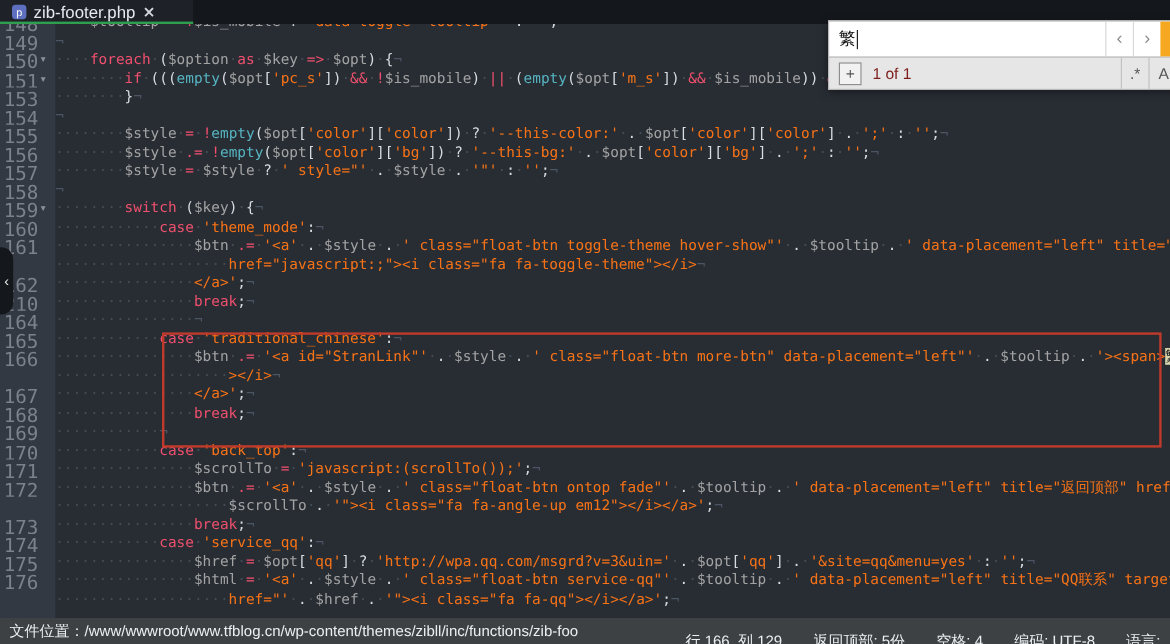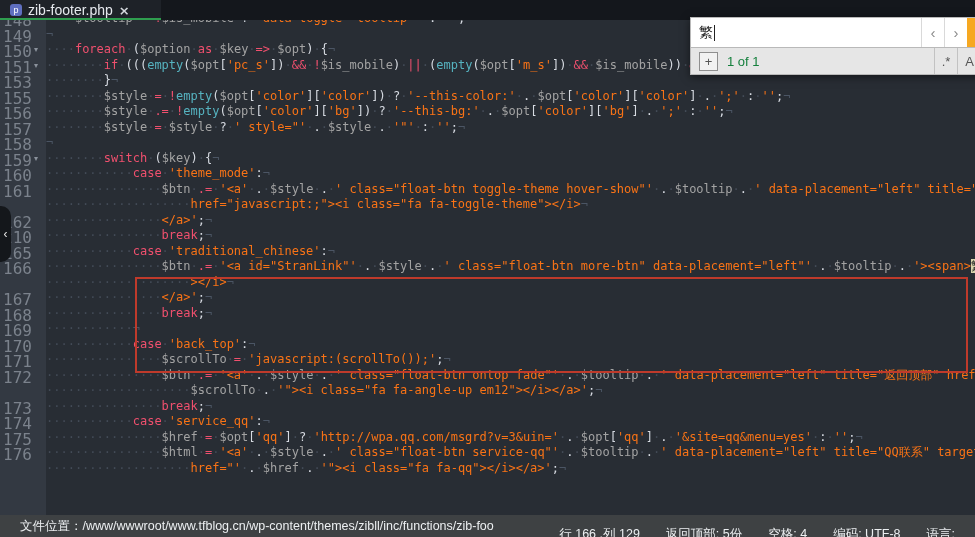--- a/index.html
+++ b/index.html
@@ -40,54 +40,56 @@
   .find-top{height:31px;background:#ffffff;border:1px solid #b9b9b9;display:flex;align-items:stretch;box-sizing:border-box;}
   .find-input{flex:1;display:flex;align-items:center;padding:0 8px;font-size:14px;color:#111;}
   .caret{width:1px;height:16px;background:#222;margin-left:1px;}
   .find-btn{width:22px;display:flex;align-items:center;justify-content:center;color:#8a8a8a;font-size:15px;
             border-left:1px solid #d9d9d9;cursor:pointer;}
   .find-accent{width:14px;background:#f6a821;}
   .find-bottom{height:27px;background:#e6e6e6;border:1px solid #b9b9b9;border-top:none;display:flex;align-items:center;
                padding:0 0 0 8px;font-size:13px;color:#333;box-sizing:border-box;}
   .plus-btn{width:17px;height:17px;border:1px solid #8f8f8f;background:#f2f2f2;color:#555;font-size:13px;
             display:flex;align-items:center;justify-content:center;cursor:pointer;flex:0 0 auto;}
-  .count{margin-left:9px;color:#15803d;white-space:nowrap;}
+  .count{margin-left:9px;color:#7f1d1d;white-space:nowrap;}
   .find-spacer{flex:1;}
   .regex-toggle{color:#555;padding:0 7px;border-left:1px solid #c2c2c2;height:100%;display:flex;align-items:center;cursor:pointer;}
   .case-toggle{color:#555;padding:0 7px;border-left:1px solid #c2c2c2;height:100%;display:flex;align-items:center;cursor:pointer;}
 
   
   .status{position:absolute;bottom:0;left:0;width:975px;height:22px;background:#3e4143;color:#eceff1;
           font-size:12.5px;font-family:"Liberation Sans",sans-serif;display:flex;align-items:center;
-          padding:0 20px;box-sizing:border-box;overflow:hidden;z-index:20;white-space:nowrap;}
+          padding:0 8px;box-sizing:border-box;overflow:hidden;z-index:20;white-space:nowrap;}
   .status span{flex:0 0 auto;}
   .status .sp{flex:1 1 0;min-width:10px;}
   .status .item{margin-left:26px;margin-top:16px;}
 </style>
 </head>
 <body>
 
 <div class="gutter-bg"></div>
 
 <div id="code">
     <div class="row"><span class="ln">148</span><span class="fold"></span><span class="line-text"><span class="w">····</span><span class="v">$tooltip</span><span class="w">·</span><span class="k">=</span><span class="w">·</span><span class="k">!</span><span class="v">$is_mobile</span><span class="w">·</span><span class="p">?</span><span class="w">·</span><span class="s">'data-toggle="tooltip"'</span><span class="w">·</span><span class="p">:</span><span class="w">·</span><span class="s">''</span><span class="p">;</span><span class="n">¬</span></span></div>
     <div class="row"><span class="ln">149</span><span class="fold"></span><span class="line-text"><span class="n">¬</span></span></div>
     <div class="row"><span class="ln">150</span><span class="fold">▾</span><span class="line-text"><span class="w">····</span><span class="k">foreach</span><span class="w">·</span><span class="p">(</span><span class="v">$option</span><span class="w">·</span><span class="k">as</span><span class="w">·</span><span class="v">$key</span><span class="w">·</span><span class="k">=&gt;</span><span class="w">·</span><span class="v">$opt</span><span class="p">)</span><span class="w">·</span><span class="p">{</span><span class="n">¬</span></span></div>
     <div class="row"><span class="ln">151</span><span class="fold">▾</span><span class="line-text"><span class="w">········</span><span class="k">if</span><span class="w">·</span><span class="p">(((</span><span class="f">empty</span><span class="p">(</span><span class="v">$opt</span><span class="p">[</span><span class="s">'pc_s'</span><span class="p">])</span><span class="w">·</span><span class="k">&amp;&amp;</span><span class="w">·</span><span class="k">!</span><span class="v">$is_mobile</span><span class="p">)</span><span class="w">·</span><span class="k">||</span><span class="w">·</span><span class="p">(</span><span class="f">empty</span><span class="p">(</span><span class="v">$opt</span><span class="p">[</span><span class="s">'m_s'</span><span class="p">])</span><span class="w">·</span><span class="k">&amp;&amp;</span><span class="w">·</span><span class="v">$is_mobile</span><span class="p">))</span><span class="w">·</span><span class="k">&amp;&amp;</span><span class="w">·</span><span class="v">$key</span><span class="p">)</span><span class="w">·</span><span class="p">{</span><span class="n">¬</span></span></div>
     <div class="row"><span class="ln">153</span><span class="fold"></span><span class="line-text"><span class="w">········</span><span class="p">}</span><span class="n">¬</span></span></div>
+    <div class="row"><span class="ln">154</span><span class="fold"></span><span class="line-text"><span class="n">¬</span></span></div>
     <div class="row"><span class="ln">155</span><span class="fold"></span><span class="line-text"><span class="w">········</span><span class="v">$style</span><span class="w">·</span><span class="k">=</span><span class="w">·</span><span class="k">!</span><span class="f">empty</span><span class="p">(</span><span class="v">$opt</span><span class="p">[</span><span class="s">'color'</span><span class="p">][</span><span class="s">'color'</span><span class="p">])</span><span class="w">·</span><span class="p">?</span><span class="w">·</span><span class="s">'--this-color:'</span><span class="w">·</span><span class="p">.</span><span class="w">·</span><span class="v">$opt</span><span class="p">[</span><span class="s">'color'</span><span class="p">][</span><span class="s">'color'</span><span class="p">]</span><span class="w">·</span><span class="p">.</span><span class="w">·</span><span class="s">';'</span><span class="w">·</span><span class="p">:</span><span class="w">·</span><span class="s">''</span><span class="p">;</span><span class="n">¬</span></span></div>
     <div class="row"><span class="ln">156</span><span class="fold"></span><span class="line-text"><span class="w">········</span><span class="v">$style</span><span class="w">·</span><span class="k">.=</span><span class="w">·</span><span class="k">!</span><span class="f">empty</span><span class="p">(</span><span class="v">$opt</span><span class="p">[</span><span class="s">'color'</span><span class="p">][</span><span class="s">'bg'</span><span class="p">])</span><span class="w">·</span><span class="p">?</span><span class="w">·</span><span class="s">'--this-bg:'</span><span class="w">·</span><span class="p">.</span><span class="w">·</span><span class="v">$opt</span><span class="p">[</span><span class="s">'color'</span><span class="p">][</span><span class="s">'bg'</span><span class="p">]</span><span class="w">·</span><span class="p">.</span><span class="w">·</span><span class="s">';'</span><span class="w">·</span><span class="p">:</span><span class="w">·</span><span class="s">''</span><span class="p">;</span><span class="n">¬</span></span></div>
     <div class="row"><span class="ln">157</span><span class="fold"></span><span class="line-text"><span class="w">········</span><span class="v">$style</span><span class="w">·</span><span class="k">=</span><span class="w">·</span><span class="v">$style</span><span class="w">·</span><span class="p">?</span><span class="w">·</span><span class="s">' style="'</span><span class="w">·</span><span class="p">.</span><span class="w">·</span><span class="v">$style</span><span class="w">·</span><span class="p">.</span><span class="w">·</span><span class="s">'"'</span><span class="w">·</span><span class="p">:</span><span class="w">·</span><span class="s">''</span><span class="p">;</span><span class="n">¬</span></span></div>
     <div class="row"><span class="ln">158</span><span class="fold"></span><span class="line-text"><span class="n">¬</span></span></div>
     <div class="row"><span class="ln">159</span><span class="fold">▾</span><span class="line-text"><span class="w">········</span><span class="k">switch</span><span class="w">·</span><span class="p">(</span><span class="v">$key</span><span class="p">)</span><span class="w">·</span><span class="p">{</span><span class="n">¬</span></span></div>
     <div class="row"><span class="ln">160</span><span class="fold"></span><span class="line-text"><span class="w">············</span><span class="k">case</span><span class="w">·</span><span class="s">'theme_mode'</span><span class="p">:</span><span class="n">¬</span></span></div>
     <div class="row"><span class="ln">161</span><span class="fold"></span><span class="line-text"><span class="w">················</span><span class="v">$btn</span><span class="w">·</span><span class="k">.=</span><span class="w">·</span><span class="s">'&lt;a'</span><span class="w">·</span><span class="p">.</span><span class="w">·</span><span class="v">$style</span><span class="w">·</span><span class="p">.</span><span class="w">·</span><span class="s">' class="float-btn toggle-theme hover-show"'</span><span class="w">·</span><span class="p">.</span><span class="w">·</span><span class="v">$tooltip</span><span class="w">·</span><span class="p">.</span><span class="w">·</span><span class="s">' data-placement="left" title="切换主题</span></span></div>
     <div class="row"><span class="ln"></span><span class="fold"></span><span class="line-text"><span class="w">····················</span><span class="s">href="javascript:;"&gt;&lt;i class="fa fa-toggle-theme"&gt;&lt;/i&gt;</span><span class="n">¬</span></span></div>
     <div class="row"><span class="ln">162</span><span class="fold"></span><span class="line-text"><span class="w">················</span><span class="s">&lt;/a&gt;'</span><span class="p">;</span><span class="n">¬</span></span></div>
     <div class="row"><span class="ln">210</span><span class="fold"></span><span class="line-text"><span class="w">················</span><span class="k">break</span><span class="p">;</span><span class="n">¬</span></span></div>
+    <div class="row"><span class="ln">164</span><span class="fold"></span><span class="line-text"><span class="w">················</span><span class="n">¬</span></span></div>
     <div class="row"><span class="ln">165</span><span class="fold"></span><span class="line-text"><span class="w">············</span><span class="k">case</span><span class="w">·</span><span class="s">'traditional_chinese'</span><span class="p">:</span><span class="n">¬</span></span></div>
     <div class="row"><span class="ln">166</span><span class="fold"></span><span class="line-text"><span class="w">················</span><span class="v">$btn</span><span class="w">·</span><span class="k">.=</span><span class="w">·</span><span class="s">'&lt;a id="StranLink"'</span><span class="w">·</span><span class="p">.</span><span class="w">·</span><span class="v">$style</span><span class="w">·</span><span class="p">.</span><span class="w">·</span><span class="s">' class="float-btn more-btn" data-placement="left"'</span><span class="w">·</span><span class="p">.</span><span class="w">·</span><span class="v">$tooltip</span><span class="w">·</span><span class="p">.</span><span class="w">·</span><span class="s">'&gt;&lt;span&gt;</span><span class="m">繁</span></span></div>
     <div class="row"><span class="ln"></span><span class="fold"></span><span class="line-text"><span class="w">····················</span><span class="s">&gt;&lt;/i&gt;</span><span class="n">¬</span></span></div>
     <div class="row"><span class="ln">167</span><span class="fold"></span><span class="line-text"><span class="w">················</span><span class="s">&lt;/a&gt;'</span><span class="p">;</span><span class="n">¬</span></span></div>
     <div class="row"><span class="ln">168</span><span class="fold"></span><span class="line-text"><span class="w">················</span><span class="k">break</span><span class="p">;</span><span class="n">¬</span></span></div>
     <div class="row"><span class="ln">169</span><span class="fold"></span><span class="line-text"><span class="w">············</span><span class="n">¬</span></span></div>
     <div class="row"><span class="ln">170</span><span class="fold"></span><span class="line-text"><span class="w">············</span><span class="k">case</span><span class="w">·</span><span class="s">'back_top'</span><span class="p">:</span><span class="n">¬</span></span></div>
     <div class="row"><span class="ln">171</span><span class="fold"></span><span class="line-text"><span class="w">················</span><span class="v">$scrollTo</span><span class="w">·</span><span class="k">=</span><span class="w">·</span><span class="s">'javascript:(scrollTo());'</span><span class="p">;</span><span class="n">¬</span></span></div>
     <div class="row"><span class="ln">172</span><span class="fold"></span><span class="line-text"><span class="w">················</span><span class="v">$btn</span><span class="w">·</span><span class="k">.=</span><span class="w">·</span><span class="s">'&lt;a'</span><span class="w">·</span><span class="p">.</span><span class="w">·</span><span class="v">$style</span><span class="w">·</span><span class="p">.</span><span class="w">·</span><span class="s">' class="float-btn ontop fade"'</span><span class="w">·</span><span class="p">.</span><span class="w">·</span><span class="v">$tooltip</span><span class="w">·</span><span class="p">.</span><span class="w">·</span><span class="s">' data-placement="left" title="返回顶部" href="'</span></span></div>
     <div class="row"><span class="ln"></span><span class="fold"></span><span class="line-text"><span class="w">····················</span><span class="v">$scrollTo</span><span class="w">·</span><span class="p">.</span><span class="w">·</span><span class="s">'"&gt;&lt;i class="fa fa-angle-up em12"&gt;&lt;/i&gt;&lt;/a&gt;'</span><span class="p">;</span><span class="n">¬</span></span></div>

